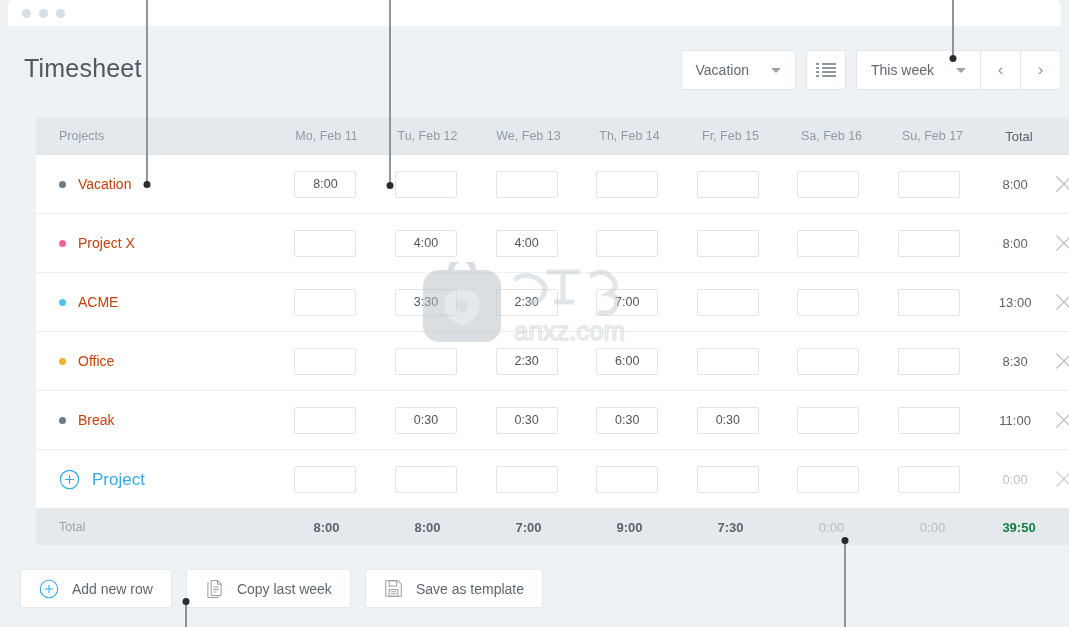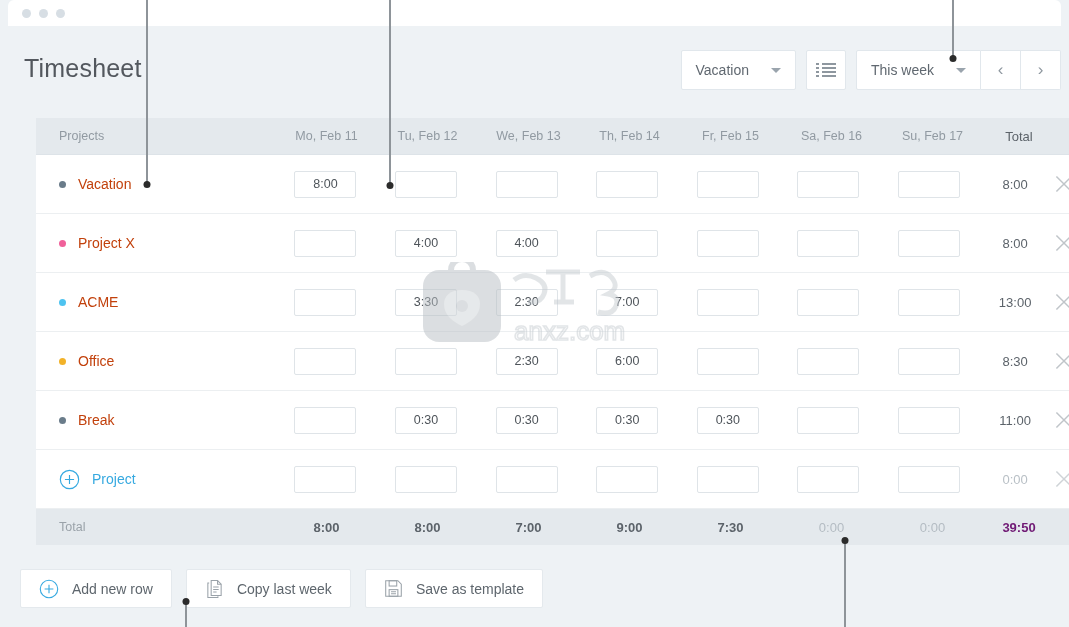--- a/index.html
+++ b/index.html
@@ -85,21 +85,21 @@
     border-radius: 2px; text-align: center; font-size: 12.5px; color: #4e545a;
     font-family: "Liberation Sans", sans-serif; outline: none; padding: 0;
   }
   .tot-val { font-size: 13px; color: #5c636a; }
   .tot-val.zero { color: #b9c0c6; }
 
   .xbtn { width: 26px; height: 26px; opacity: .62; cursor: pointer; }
 
   
   .row.addrow { background: #fff; }
-  .addproj { display: flex; align-items: center; gap: 12px; color: #36a9e0; font-size: 14px; cursor: pointer; }
+  .addproj { display: flex; align-items: flex-end; gap: 12px; color: #36a9e0; font-size: 17px; cursor: pointer; }
   .plus-circle { flex: 0 0 auto; }
 
   
   .foot { position: absolute; left: 20px; top: 569px; display: flex; gap: 14px; }
   .fbtn {
     background: #fff; border: 1px solid #e4e9ed; height: 39px; border-radius: 2px;
     display: flex; align-items: center; gap: 13px; padding: 0 18px;
     color: #5e666d; font-size: 14px; cursor: pointer;
   }
   .fbtn .txt { white-space: nowrap; }
@@ -415,21 +415,21 @@
         </div>
       <div class="c-day">
           <span>7:30</span>
         </div>
       <div class="c-day">
           <span class="zero">0:00</span>
         </div>
       <div class="c-day">
           <span class="zero">0:00</span>
         </div>
-      <div class="c-tot"><span style="font-weight:700;color:#701a75">39:50</span></div>
+      <div class="c-tot"><span style="font-weight:700;color:#15803d">39:50</span></div>
       <div class="c-del"></div>
     </div>
 
   </div>
 
   <div class="foot">
 
     <div class="fbtn">
       <svg width="20" height="20" viewBox="0 0 22 22">
         <circle cx="11" cy="11" r="9.6" fill="none" stroke="#36a9e0" stroke-width="1.2"></circle>

